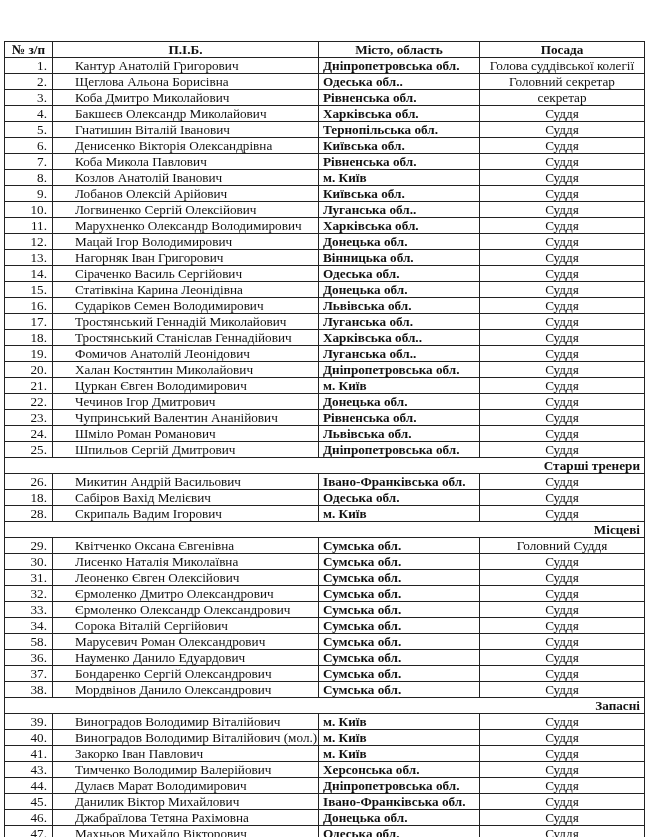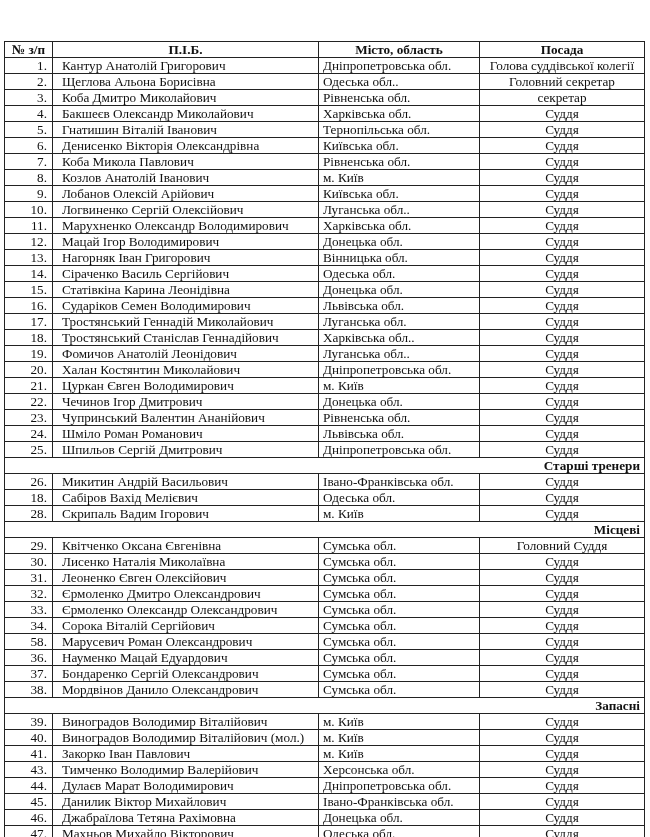--- a/index.html
+++ b/index.html
@@ -15,22 +15,22 @@
     col.c-num { width: 48px; }
     col.c-name { width: 266px; }
     col.c-city { width: 161px; }
     col.c-pos { width: 165px; }
     td, th {
       border: 1px solid #222; padding: 0 4px; height: 15px;
       white-space: nowrap; overflow: hidden; vertical-align: middle;
     }
     th { font-weight: bold; text-align: center; }
     td.num { text-align: right; padding-right: 5px; }
-    td.name { text-align: left; padding-left: 9px; }
-    td.city { text-align: left; padding-left: 4px; }
+    td.name { text-align: left; padding-left: 22px; }
+    td.city { text-align: left; padding-left: 4px; font-weight: bold; }
     td.pos { text-align: center; }
     tr.section td { font-weight: bold; text-align: right; padding-left: 3px; }
   </style>
 </head>
 <body>
 
 <div class="doc">
   <table>
     <colgroup>
       <col class="c-num">
@@ -258,21 +258,21 @@
           <td class="pos">Суддя</td>
         </tr>
         <tr>
           <td class="num">58.</td>
           <td class="name">Марусевич  Роман Олександрович</td>
           <td class="city">Сумська обл.</td>
           <td class="pos">Суддя</td>
         </tr>
         <tr>
           <td class="num">36.</td>
-          <td class="name">Науменко Мацай Едуардович</td>
+          <td class="name">Науменко Данило Едуардович</td>
           <td class="city">Сумська обл.</td>
           <td class="pos">Суддя</td>
         </tr>
         <tr>
           <td class="num">37.</td>
           <td class="name">Бондаренко Сергій Олександрович</td>
           <td class="city">Сумська обл.</td>
           <td class="pos">Суддя</td>
         </tr>
         <tr>

